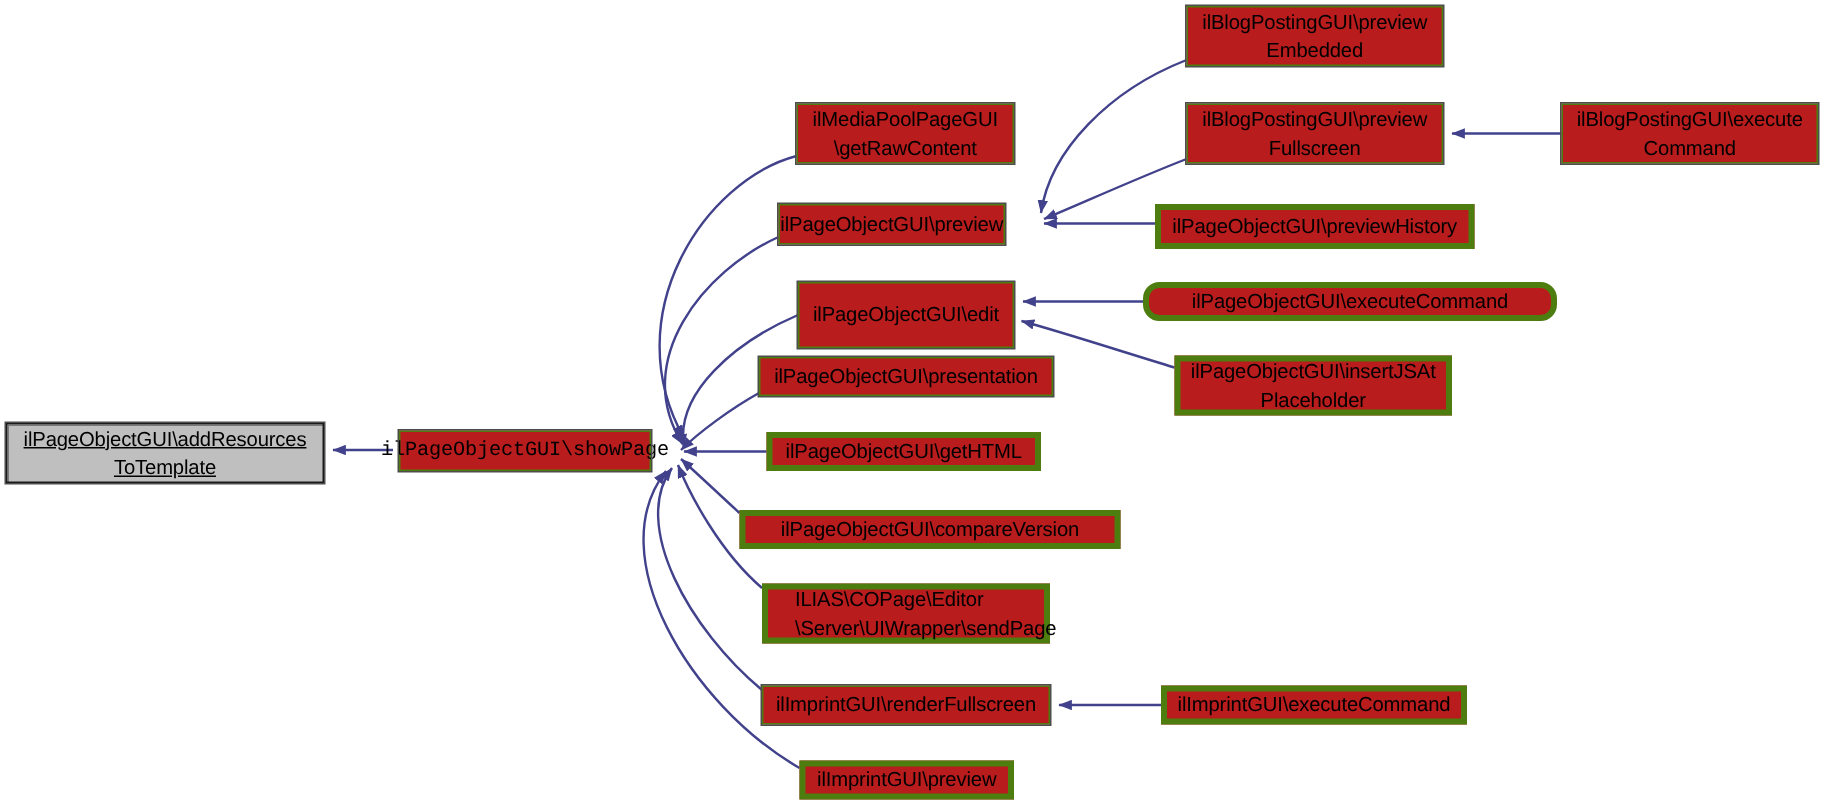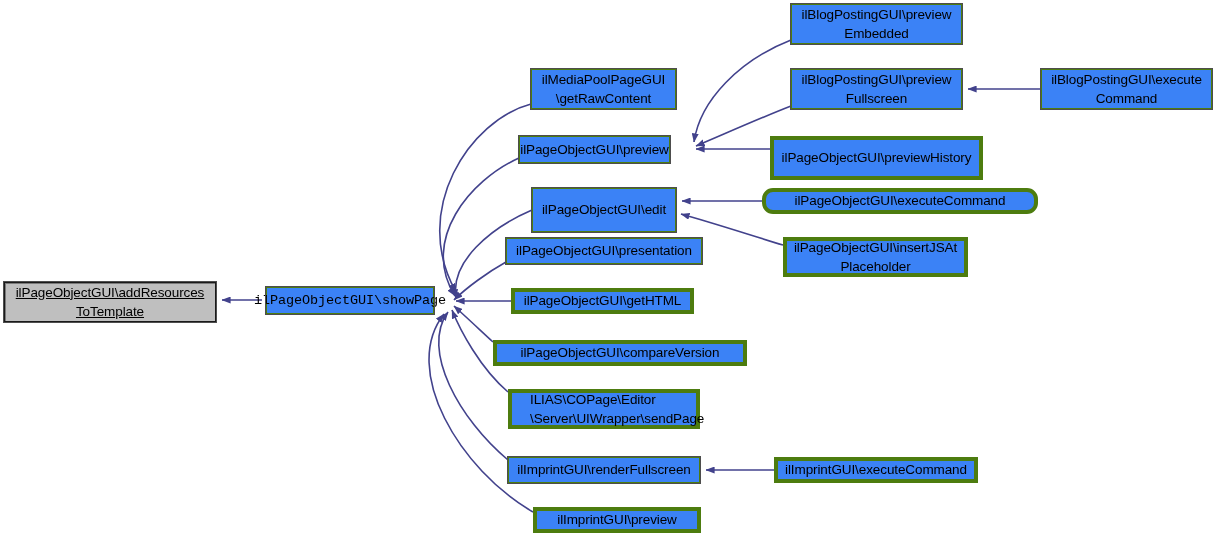--- a/index.html
+++ b/index.html
@@ -22,21 +22,21 @@
     left: 0;
     top: 0;
     width: 1217px;
     height: 539px;
     pointer-events: none;
   }
   .node {
     position: absolute;
     box-sizing: border-box;
     border: 4px solid #4d7c0f;
-    background: #3b82f6;
+    background: #b91c1c;
     color: #000000;
     font-size: 13.5px;
     line-height: 1.42;
     display: flex;
     align-items: center;
     justify-content: center;
     text-align: center;
     white-space: pre-line;
     letter-spacing: -0.1px;
   }
@@ -94,26 +94,26 @@
       <div class="node thick" style="left: 531px; top: 69px; width: 145px; height: 40px;">ilMediaPoolPageGUI
 \getRawContent</div>
       <div class="node thick" style="left: 519px; top: 136px; width: 151px; height: 27px;">ilPageObjectGUI\preview</div>
       <div class="node thick" style="left: 532px; top: 188px; width: 144px; height: 44px;">ilPageObjectGUI\edit</div>
       <div class="node thick" style="left: 506px; top: 238px; width: 196px; height: 26px;">ilPageObjectGUI\presentation</div>
       <div class="node" style="left: 511px; top: 288px; width: 183px; height: 26px;">ilPageObjectGUI\getHTML</div>
       <div class="node" style="left: 493px; top: 340px; width: 254px; height: 26px;">ilPageObjectGUI\compareVersion</div>
       <div class="node leftalign" style="left: 508px; top: 389px; width: 192px; height: 40px;">ILIAS\COPage\Editor
 \Server\UIWrapper\sendPage</div>
       <div class="node thick" style="left: 508px; top: 457px; width: 192px; height: 26px;">ilImprintGUI\renderFullscreen</div>
-      <div class="node" style="left: 533px; top: 507px; width: 168px; height: 26px;">ilImprintGUI\preview</div>
+      <div class="node" style="left: 533px; top: 507px; width: 143px; height: 26px;">ilImprintGUI\preview</div>
       <div class="node thick" style="left: 791px; top: 4px; width: 171px; height: 40px;">ilBlogPostingGUI\preview
 Embedded</div>
       <div class="node thick" style="left: 791px; top: 69px; width: 171px; height: 40px;">ilBlogPostingGUI\preview
 Fullscreen</div>
-      <div class="node" style="left: 770px; top: 136px; width: 213px; height: 44px;">ilPageObjectGUI\previewHistory</div>
+      <div class="node" style="left: 770px; top: 136px; width: 213px; height: 30px;">ilPageObjectGUI\previewHistory</div>
       <div class="node" style="left: 762px; top: 188px; width: 276px; height: 26px; border-radius: 11px;">ilPageObjectGUI\executeCommand</div>
       <div class="node" style="left: 783px; top: 237px; width: 185px; height: 40px;">ilPageObjectGUI\insertJSAt
 Placeholder</div>
       <div class="node thick" style="left: 1041px; top: 69px; width: 171px; height: 40px;">ilBlogPostingGUI\execute
 Command</div>
       <div class="node" style="left: 774px; top: 457px; width: 204px; height: 26px;">ilImprintGUI\executeCommand</div>
     </div>
 </div>
 
 </body></html>

